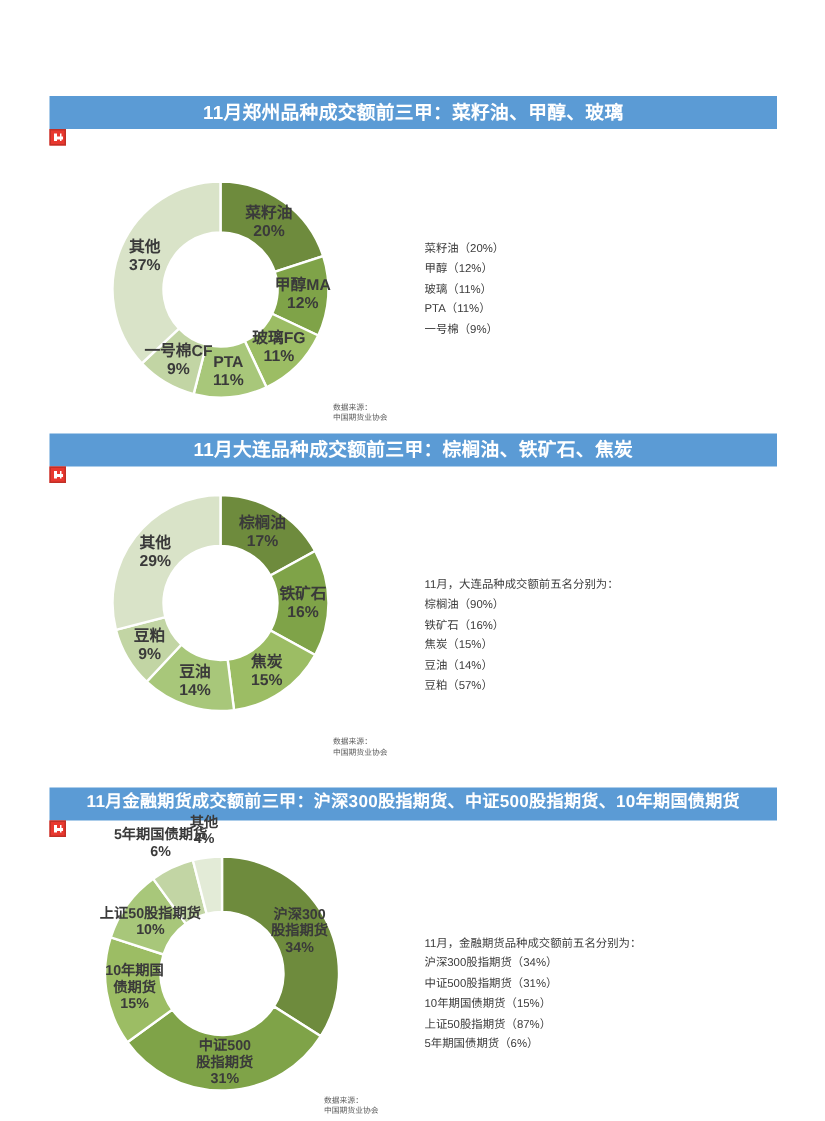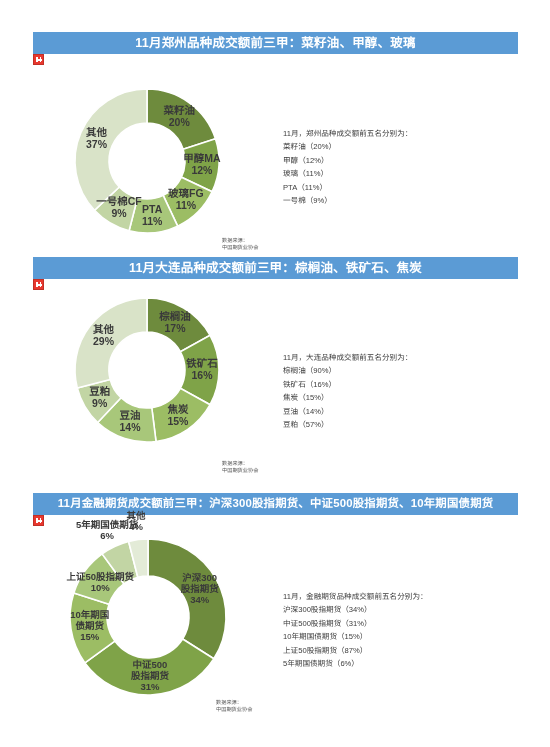--- a/index.html
+++ b/index.html
@@ -14,20 +14,21 @@
     font-family: "Liberation Sans", "DejaVu Sans", sans-serif;
     color: #262626;
     overflow: hidden;
     position: relative;
   }
   .page {
     width: 550px;
     height: 547px;
     position: relative;
     background: #fff;
+    margin-top: 32px;
   }
 
   
   .section {
     position: absolute;
     left: 0;
     width: 550px;
   }
   .sec1 { top: 32px; }
   .sec2 { top: 257px; }
@@ -169,21 +170,20 @@
               <text class="slice-label" x="32.3" y="-50.5" font-size="10.5"><tspan x="32.3">菜籽油</tspan><tspan x="32.3" dy="12">20%</tspan></text>
               <text class="slice-label" x="54.9" y="-2.5" font-size="10.5"><tspan x="54.9">甲醇MA</tspan><tspan x="54.9" dy="12">12%</tspan></text>
               <text class="slice-label" x="38.9" y="32.9" font-size="10.5"><tspan x="38.9">玻璃FG</tspan><tspan x="38.9" dy="12">11%</tspan></text>
               <text class="slice-label" x="5.2" y="48.8" font-size="10.5"><tspan x="5.2">PTA</tspan><tspan x="5.2" dy="12">11%</tspan></text>
               <text class="slice-label" x="-28.0" y="41.3" font-size="10.5"><tspan x="-28.0">一号棉CF</tspan><tspan x="-28.0" dy="12">9%</tspan></text>
               <text class="slice-label" x="-50.5" y="-27.8" font-size="10.5"><tspan x="-50.5">其他</tspan><tspan x="-50.5" dy="12">37%</tspan></text>
             </g>
         </svg>
       </div>
       <div class="summary">
-        <span class="lead">11月，郑州品种成交额前五名分别为：</span>
         <span class="item">菜籽油（20%）</span>
         <span class="item">甲醇（12%）</span>
         <span class="item">玻璃（11%）</span>
         <span class="item">PTA（11%）</span>
         <span class="item">一号棉（9%）</span>
       </div>
       <div class="source">
         <span>数据来源：</span>
         <span>中国期货业协会</span>
       </div>

